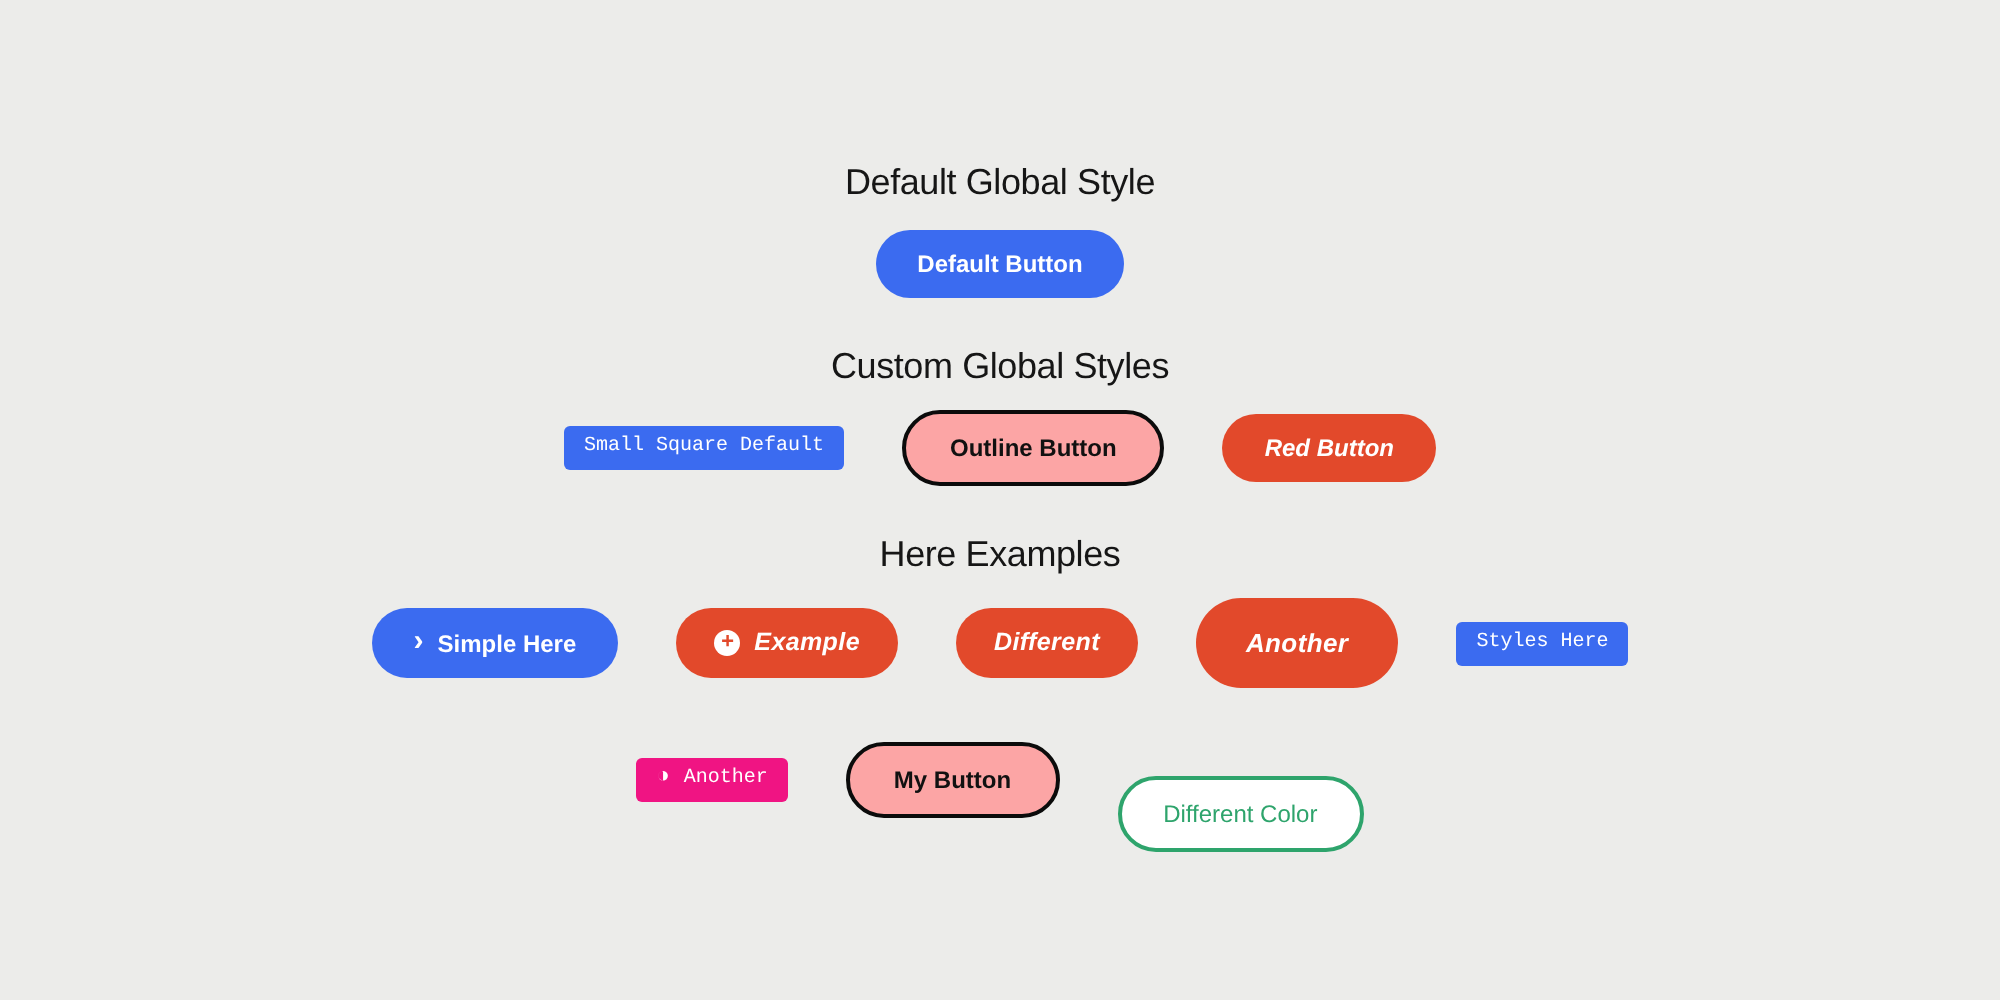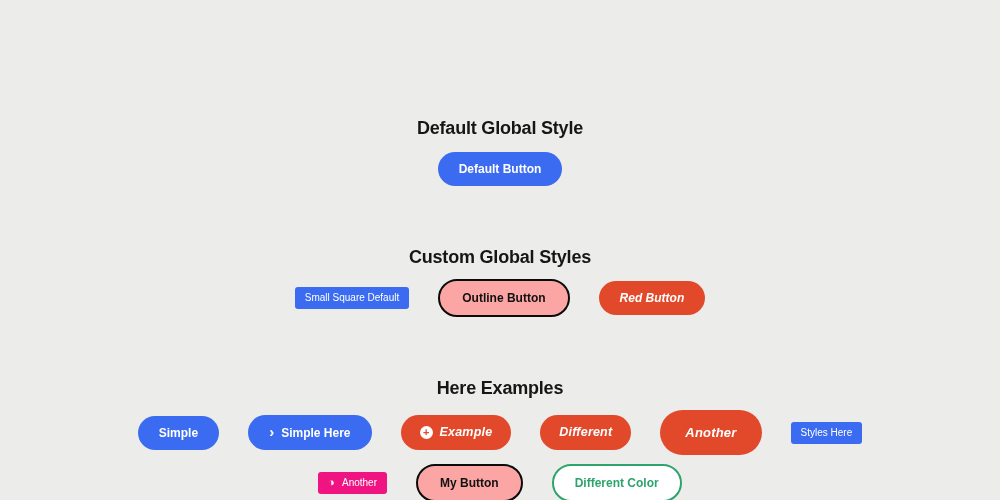--- a/index.html
+++ b/index.html
@@ -16,22 +16,22 @@
   body{
     background:var(--background);
     font-family:"Liberation Sans","DejaVu Sans",sans-serif;
   }
   .page{
     width:1000px;height:500px;
     display:flex;flex-direction:column;align-items:center;
     padding-top:80px;
   }
   h2{
-    font-size:18px;font-weight:700;color:var(--heading);
-    letter-spacing:-0.2px;line-height:22px;margin-top:37px;
+    font-size:18px;font-weight:400;color:var(--heading);
+    letter-spacing:-0.2px;line-height:22px;
   }
   .h-default{margin-bottom:13px;}
   .h-custom{margin-bottom:11px;}
   .h-mixed{margin-bottom:11px;}
   .row{
     display:flex;align-items:center;justify-content:flex-start;gap:29px;
   }
   .row-default{margin-bottom:23px;}
   .row-custom{margin-bottom:23px;}
   .row-mixed-1{margin-bottom:9px;}
@@ -39,30 +39,30 @@
     display:inline-flex;align-items:center;justify-content:center;gap:7px;
     border:none;cursor:pointer;white-space:nowrap;
     font-family:inherit;line-height:1;
   }
   .pill{border-radius:999px;}
   .square{border-radius:3px;}
   .blue{background:var(--blue);color:#ffffff;}
   .red{background:var(--red);color:#ffffff;font-style:italic;}
   .pinkbg{background:var(--pink);color:#ffffff;}
   .md{padding:11px 21px;font-size:12px;font-weight:600;}
-  .sm{padding:6px 10px;font-size:10px;font-weight:500;}
+  .sm{padding:6px 10px;font-size:10px;font-weight:500;font-family:Liberation Mono, monospace;}
   .bold-red{padding:11px 19px;font-size:12.5px;font-weight:800;letter-spacing:.2px;}
   .big-red{padding:16px 25px;font-size:13px;font-weight:800;letter-spacing:.2px;}
   .outline-black{
     background:#fca5a5;color:#111111;border:2.5px solid var(--outline);
     padding:11px 22px;font-size:12px;font-weight:600;
   }
   .outline-green{
     background:#ffffff;color:var(--green);border:2px solid var(--green);
-    padding:11px 21px;font-size:12px;font-weight:700;
+    padding:11px 21px;font-size:12px;font-weight:400;margin-top:35px;
   }
   .icon{display:inline-flex;align-items:center;justify-content:center;line-height:1;}
   .chevron{font-size:15px;font-weight:700;margin-top:-2px;}
   .plus-circle{
     width:13px;height:13px;border-radius:50%;
     background:#ffffff;color:var(--red);
     font-size:11px;font-weight:800;
   }
   .half-circle{font-size:11px;color:#ffffff;margin-top:-1px;}
 </style>
@@ -81,21 +81,20 @@
 
   <div class="row row-custom">
     <button class="btn square blue sm">Small Square Default</button>
     <button class="btn pill outline-black">Outline Button</button>
     <button class="btn pill red md">Red Button</button>
   </div>
 
   <h2 class="h-mixed">Here Examples</h2>
 
   <div class="row row-mixed-1">
-    <button class="btn pill blue md">Simple</button>
 
     <button class="btn pill blue md">
       <span class="icon chevron">›</span>
       <span>Simple Here</span>
     </button>
 
     <button class="btn pill red bold-red">
       <span class="icon plus-circle">+</span>
       <span>Example</span>
     </button>

